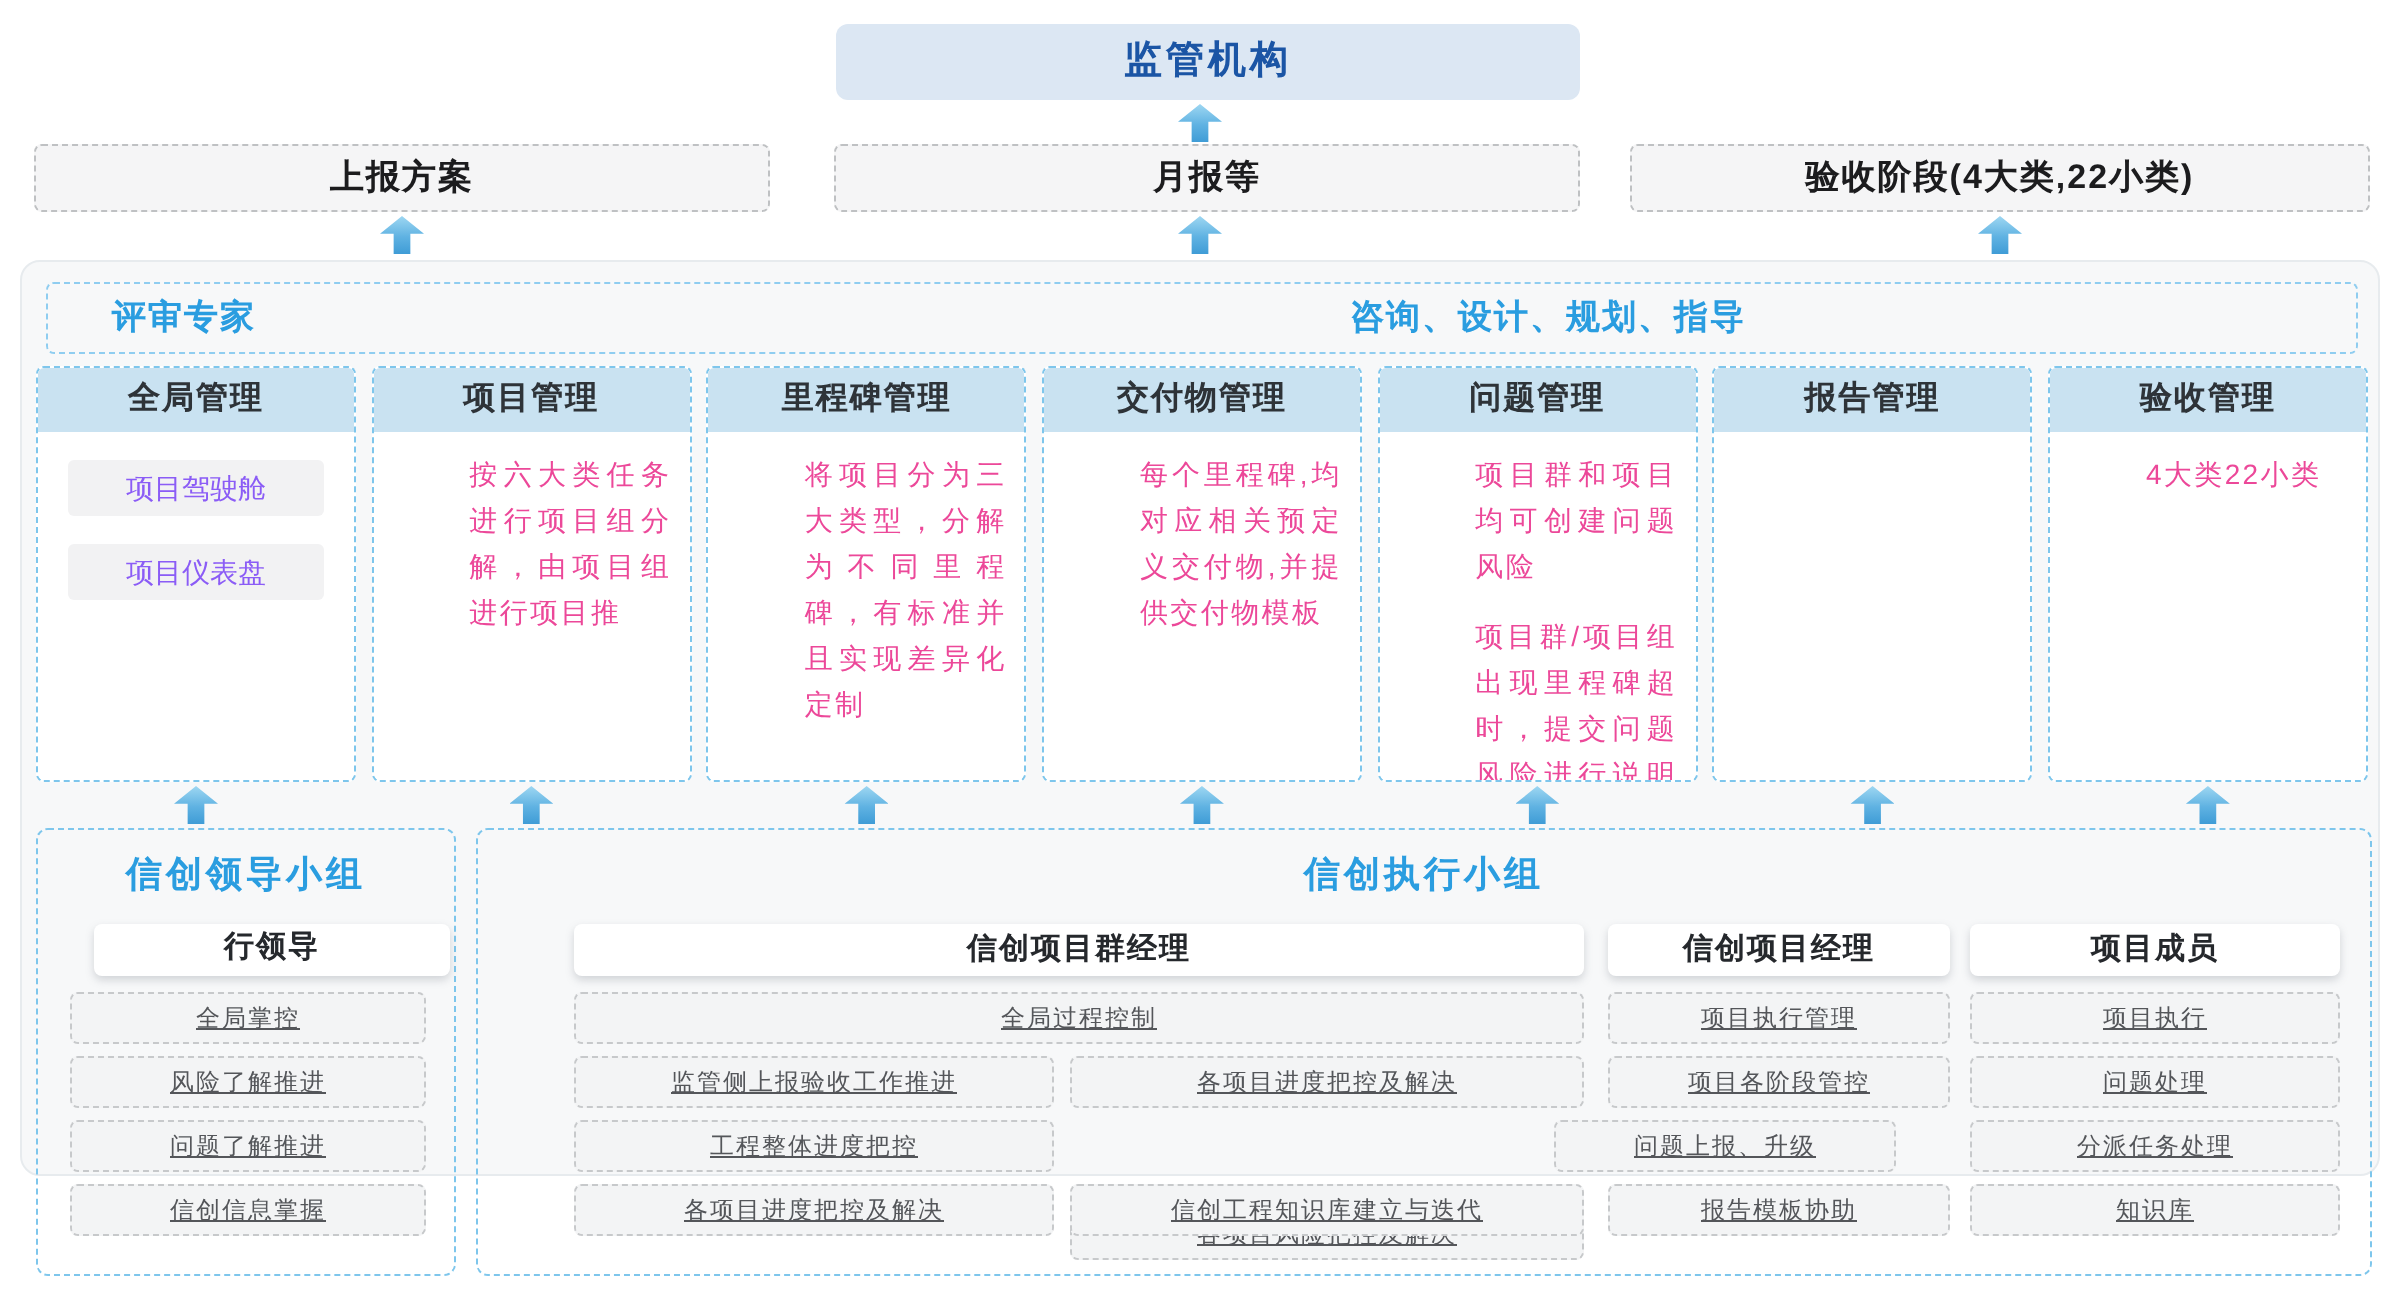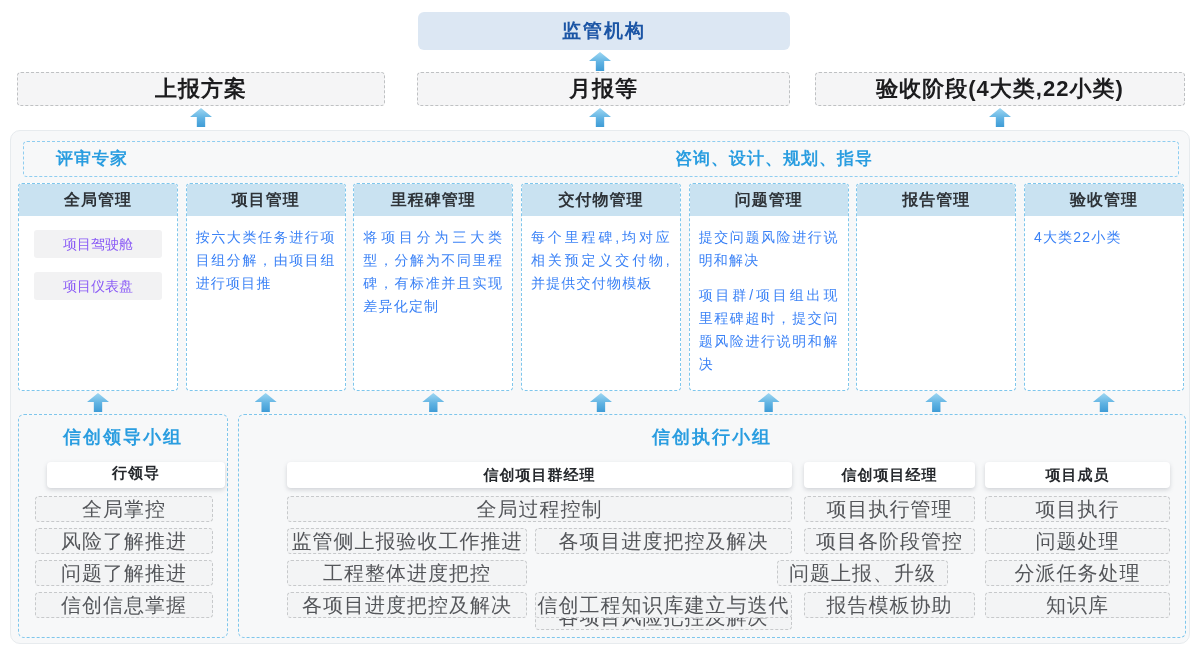--- a/index.html
+++ b/index.html
@@ -13,43 +13,43 @@
              font-size: 19px; font-weight: bold; color: #1b55a5; letter-spacing: 2px; }
 
   
   .arrow { position: absolute; width: 22px; height: 19px;
            background: linear-gradient(180deg, #9ed7f2 0%, #5fb2e2 55%, #3f9cd6 100%);
            clip-path: polygon(50% 0, 100% 47%, 69% 47%, 69% 100%, 31% 100%, 31% 47%, 0 47%); }
 
   
   .top-box { position: absolute; top: 72px; height: 34px; background: #f5f5f6;
              border: 1px dashed #bfc1c3; border-radius: 4px; text-align: center; line-height: 32px;
-             font-size: 22px; font-weight: bold; color: #1c1c1e; letter-spacing: 1px; }
-
-  
-  .container { position: absolute; left: 10px; top: 130px; width: 1180px; height: 514px;
+             font-size: 17px; font-weight: bold; color: #1c1c1e; letter-spacing: 1px; }
+
+  
+  .container { position: absolute; left: 10px; top: 130px; width: 1180px; height: 458px;
                background: #f7f8f9; border: 1px solid #e7ebee; border-radius: 10px; }
 
   .expert-bar { position: absolute; left: 12px; top: 10px; width: 1156px; height: 36px;
                 border: 1px dashed #8fcdf0; border-radius: 4px; }
   .blue-title { font-weight: bold; color: #2a9de0; }
   .expert-left { position: absolute; left: 32px; top: 0; line-height: 34px; font-size: 17px; letter-spacing: 1px; }
   .expert-right { position: absolute; left: 650px; width: 200px; top: 0; line-height: 34px;
                   text-align: center; font-size: 17px; letter-spacing: 1px; }
 
   
   .cols { position: absolute; left: 7px; top: 52px; width: 1166px; height: 208px;
           display: flex; justify-content: space-between; }
   .col { width: 160px; height: 208px; background: #ffffff; border: 1.5px dashed #7ec6ec;
          border-radius: 4px; overflow: hidden; }
   .col-h { height: 32px; line-height: 32px; background: #c9e2f1; text-align: center;
            font-size: 16px; font-weight: bold; color: #2e3338; letter-spacing: 1px; }
   .col-b { padding: 10px 9px; }
-  .col-b p { font-size: 14px; color: #3b82f6; line-height: 23px; text-align: justify;
-             letter-spacing: 1.2px; }
+  .col-b p { font-size: 14px; color: #ec4899; line-height: 23px; text-align: justify;
+             letter-spacing: 1.2px; margin-left: 39px; }
   .col-b p + p { margin-top: 12px; }
   .chip { height: 28px; line-height: 28px; background: #f2f2f3; border-radius: 3px;
           text-align: center; font-size: 14px; color: #8b5cf6; margin: 4px 6px 14px 6px; }
 
   .mid-arrows { position: absolute; left: 7px; top: 262px; width: 1166px; display: flex;
                 justify-content: space-between; }
   .acell { width: 160px; display: flex; justify-content: center; }
   .acell .arrow { position: static; }
 
   
@@ -59,21 +59,21 @@
   .group-title { position: absolute; top: 10px; left: 0; width: 100%; text-align: center;
                  font-size: 18px; font-weight: bold; color: #2a9de0; letter-spacing: 2px; }
   .leader-box { left: 7px; width: 210px; }
   .exec-box { left: 227px; width: 948px; }
 
   .wbox { position: absolute; height: 26px; line-height: 26px; background: #ffffff;
           border-radius: 4px; box-shadow: 0 2px 4px rgba(110,120,130,.28); text-align: center;
           font-size: 15px; font-weight: bold; color: #25282c; letter-spacing: 1px; }
   .ibox { position: absolute; height: 26px; line-height: 24px; background: #f3f4f5;
           border: 1px dashed #c7c9cb; border-radius: 4px; text-align: center;
-          font-size: 20px; color: #54565a; letter-spacing: 1px; }
+          font-size: 12px; color: #54565a; letter-spacing: 1px; text-decoration: underline; }
 </style>
 </head>
 <body>
 
 <div class="page">
 
   <div class="reg-box">监管机构</div>
   <div class="arrow" style="left:589px; top:52px;"></div>
 
   <div class="top-box" style="left:17px; width:368px;">上报方案</div>
@@ -118,21 +118,21 @@
       <div class="col">
         <div class="col-h">交付物管理</div>
         <div class="col-b">
           <p>每个里程碑,均对应相关预定义交付物,并提供交付物模板</p>
         </div>
       </div>
 
       <div class="col">
         <div class="col-h">问题管理</div>
         <div class="col-b">
-          <p>提交问题风险进行说明和解决</p>
+          <p>项目群和项目均可创建问题风险</p>
           <p>项目群/项目组出现里程碑超时，提交问题风险进行说明和解决</p>
         </div>
       </div>
 
       <div class="col">
         <div class="col-h">报告管理</div>
       </div>
 
       <div class="col">
         <div class="col-h">验收管理</div>

